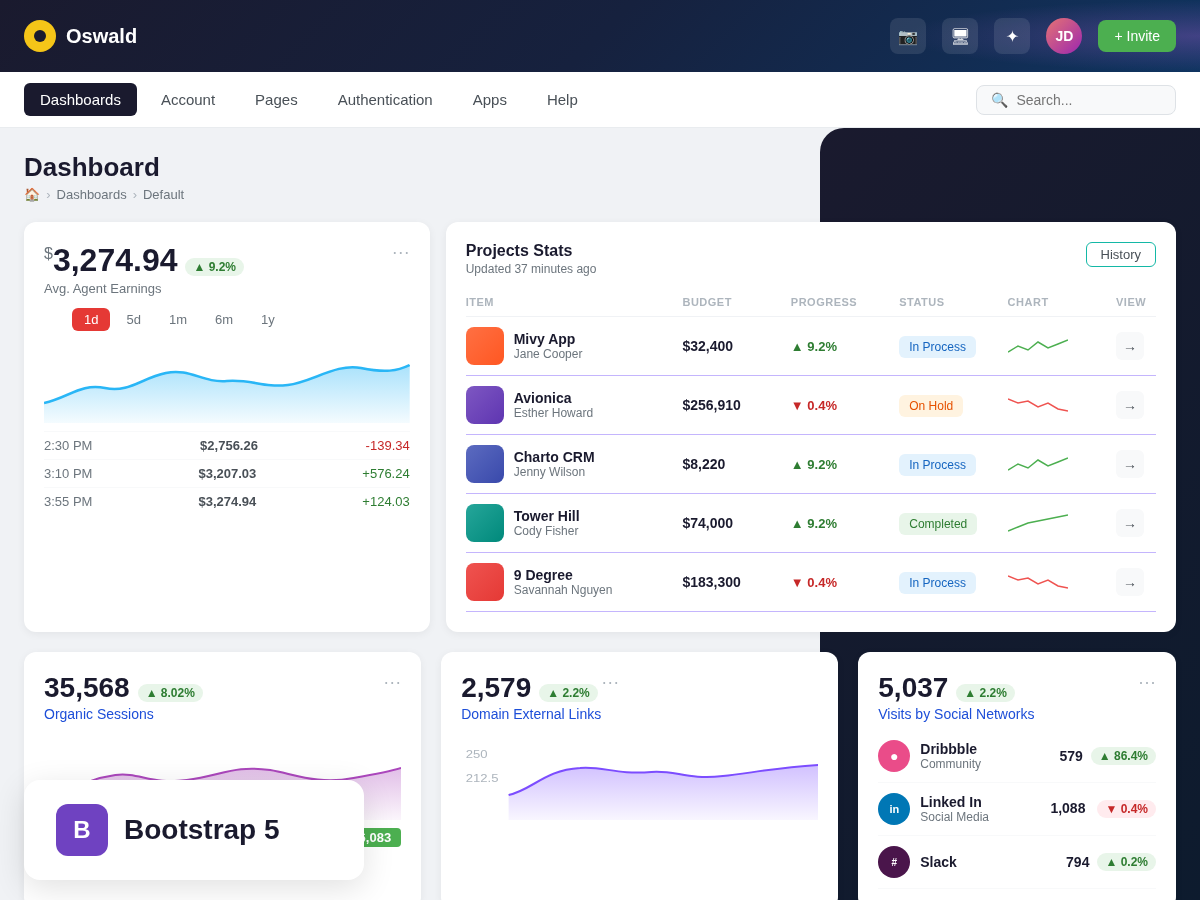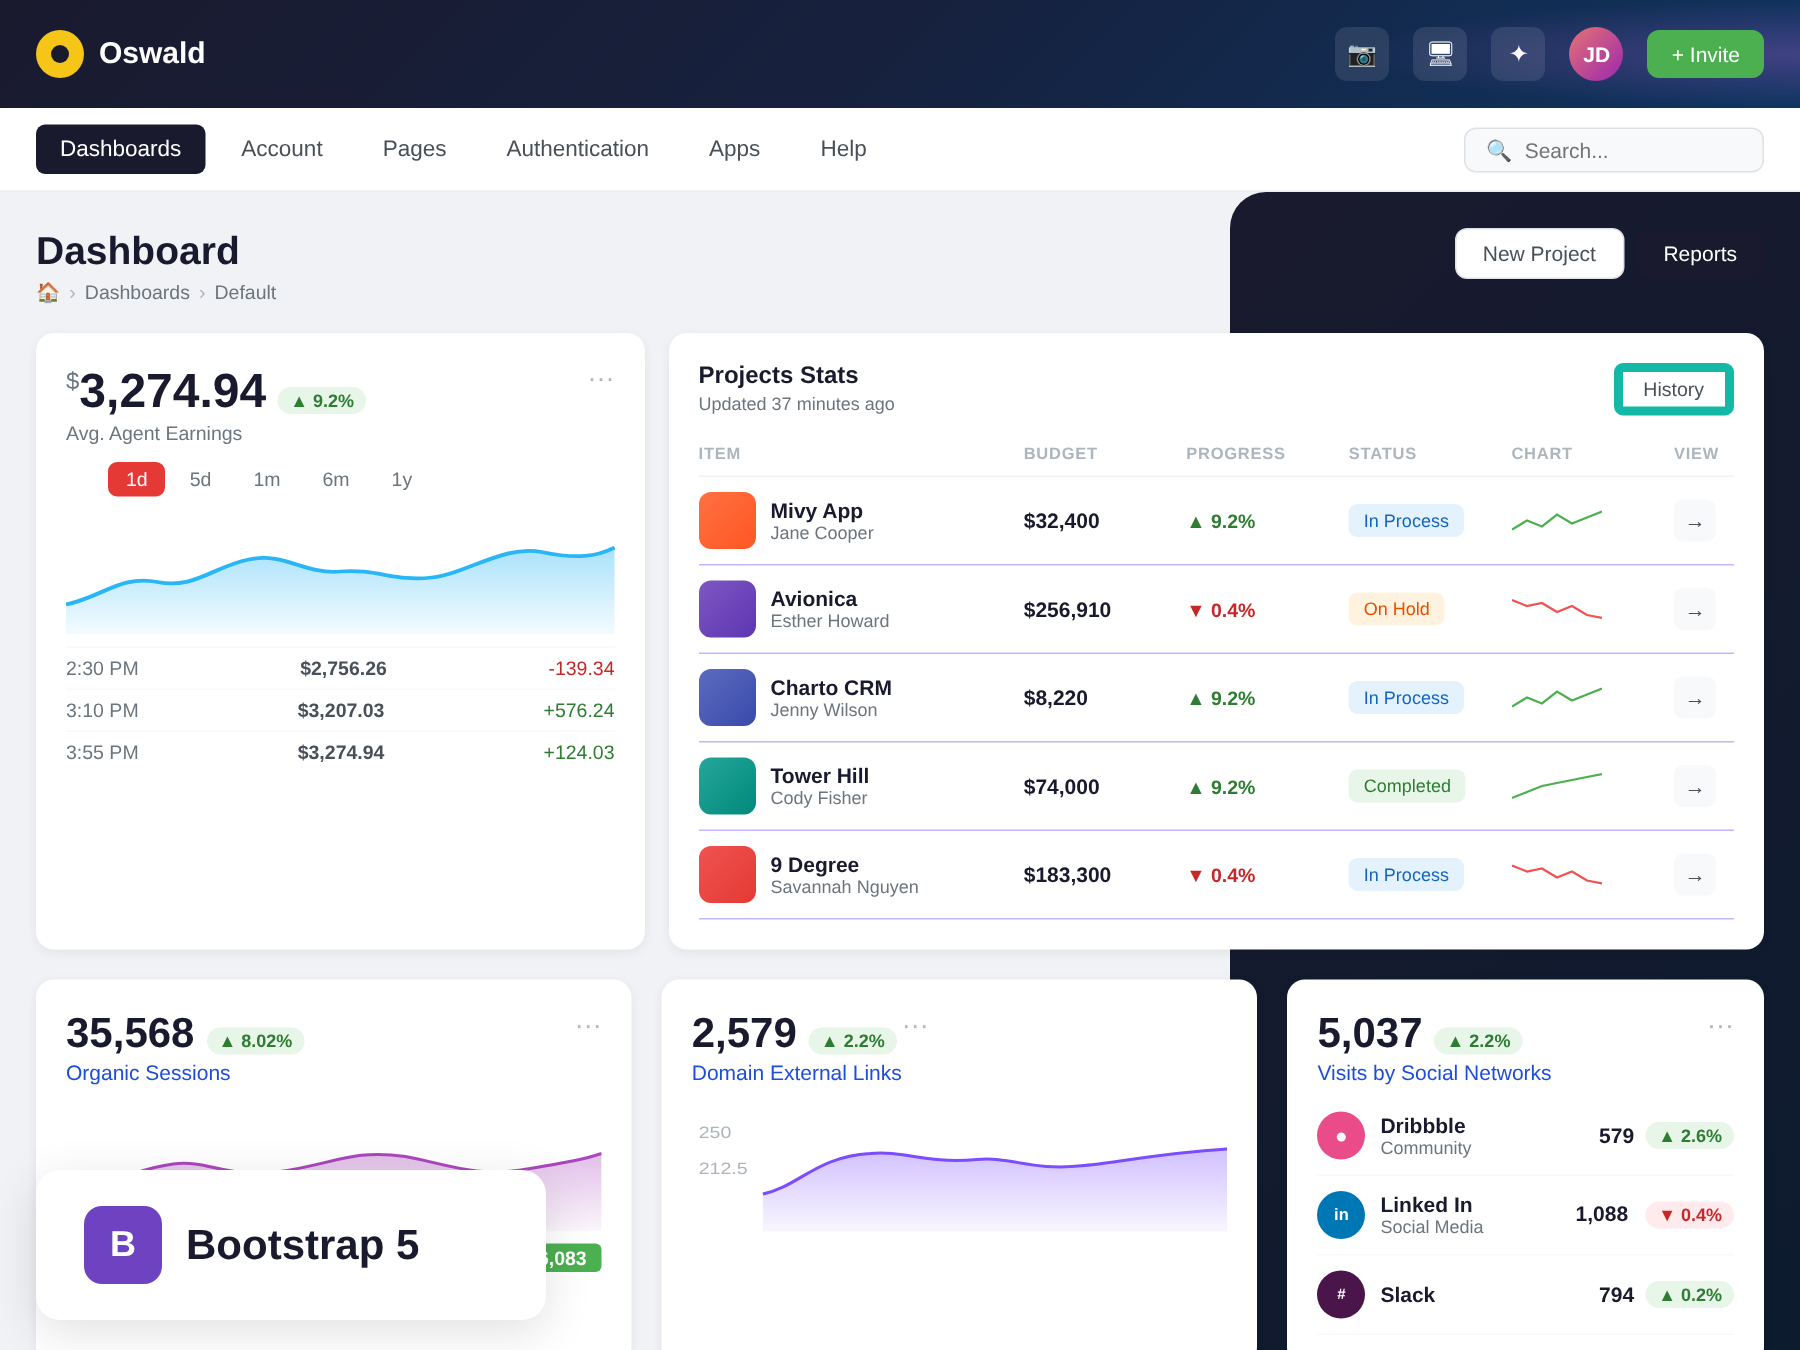--- a/index.html
+++ b/index.html
@@ -301,21 +301,21 @@
     .card-header {
       display: flex;
       justify-content: space-between;
       align-items: flex-start;
       margin-bottom: 16px;
     }
     .card-title { font-size: 16px; font-weight: 700; color: #1a1a2e; }
     .card-subtitle { font-size: 12px; color: #6c757d; margin-top: 2px; }
     .history-btn {
       padding: 4px 14px;
-      border: 6px solid #14b8a6;
+      border: 1px solid #14b8a6;
       background: white;
       border-radius: 6px;
       font-size: 13px;
       cursor: pointer;
       color: #495057;
     }
     .table-header {
       display: grid;
       grid-template-columns: 2fr 1fr 1fr 1fr 1fr 40px;
       padding: 4px 0 8px;
@@ -471,24 +471,20 @@
     <div>
       <h1 class="page-title">Dashboard</h1>
       <div class="breadcrumb">
         <span>🏠</span>
         <span class="breadcrumb-sep">›</span>
         <span>Dashboards</span>
         <span class="breadcrumb-sep">›</span>
         <span>Default</span>
       </div>
     </div>
-    <div class="page-header-btns">
-      <button class="btn-new-project">New Project</button>
-      <button class="btn-reports">Reports</button>
-    </div>
   </div>
 
   <div class="grid-top">
 
     <div class="card">
       <div style="display:flex; justify-content:space-between; align-items:flex-start;">
         <div>
           <div style="display:flex; align-items:baseline; gap:8px;">
             <span class="earnings-value">
               <sup>$</sup><span>3,274.94</span>
@@ -724,21 +720,21 @@
       <div class="social-row">
         <div class="social-info">
           <div class="social-icon" style="background:#ea4c89;">●</div>
           <div>
             <div class="social-name">Dribbble</div>
             <div class="social-type">Community</div>
           </div>
         </div>
         <div style="display:flex; align-items:center; gap:8px;">
           <span class="social-count">579</span>
-          <span class="badge-green">▲ 2.6%</span>
+          <span class="badge-green">▲ 86.4%</span>
         </div>
       </div>
       <div class="social-row">
         <div class="social-info">
           <div class="social-icon" style="background:#0077b5; font-size:11px; font-weight:900;">in</div>
           <div>
             <div class="social-name">Linked In</div>
             <div class="social-type">Social Media</div>
           </div>
         </div>

